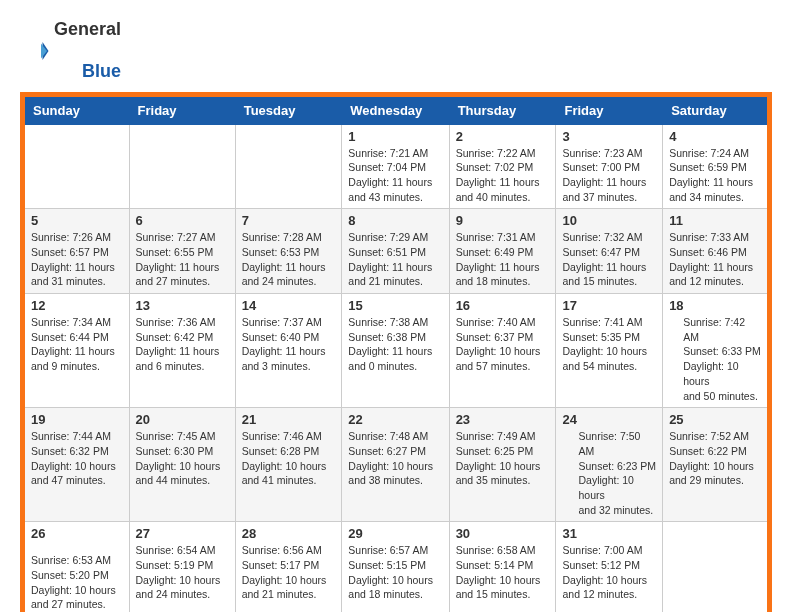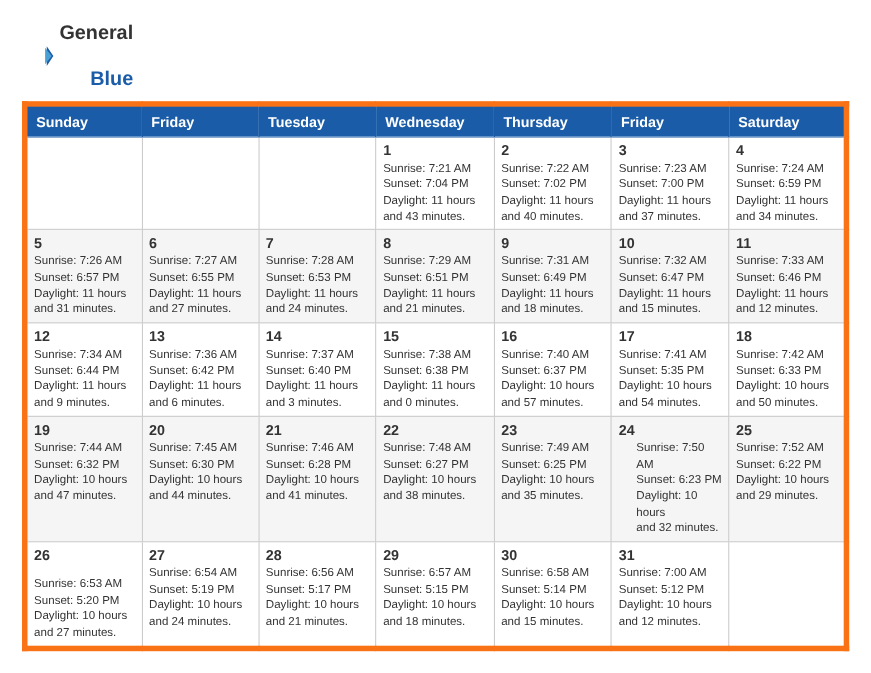--- a/index.html
+++ b/index.html
@@ -243,21 +243,21 @@
         </td>
         <td>
           <span class="day-num">17</span>
           <div class="day-info" style="white-space: pre-line;">Sunrise: 7:41 AM
 Sunset: 5:35 PM
 Daylight: 10 hours
 and 54 minutes.</div>
         </td>
         <td>
           <span class="day-num">18</span>
-          <div class="day-info" style="white-space: pre-line;">Sunrise: 7:42 AM
+          <div class="day-info" style="white-space: pre-line; margin-left: 14px;">Sunrise: 7:42 AM
 Sunset: 6:33 PM
 Daylight: 10 hours
 and 50 minutes.</div>
         </td>
       </tr>
       <tr>
         <td>
           <span class="day-num">19</span>
           <div class="day-info" style="white-space: pre-line;">Sunrise: 7:44 AM
 Sunset: 6:32 PM

